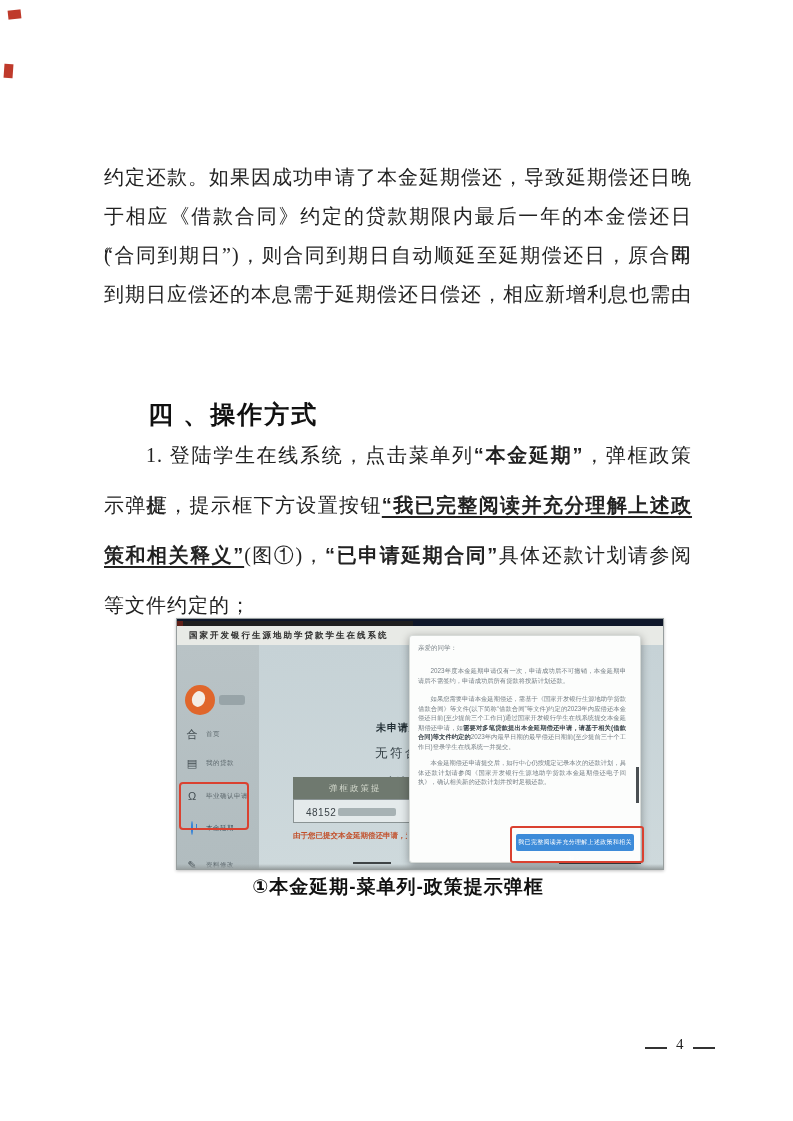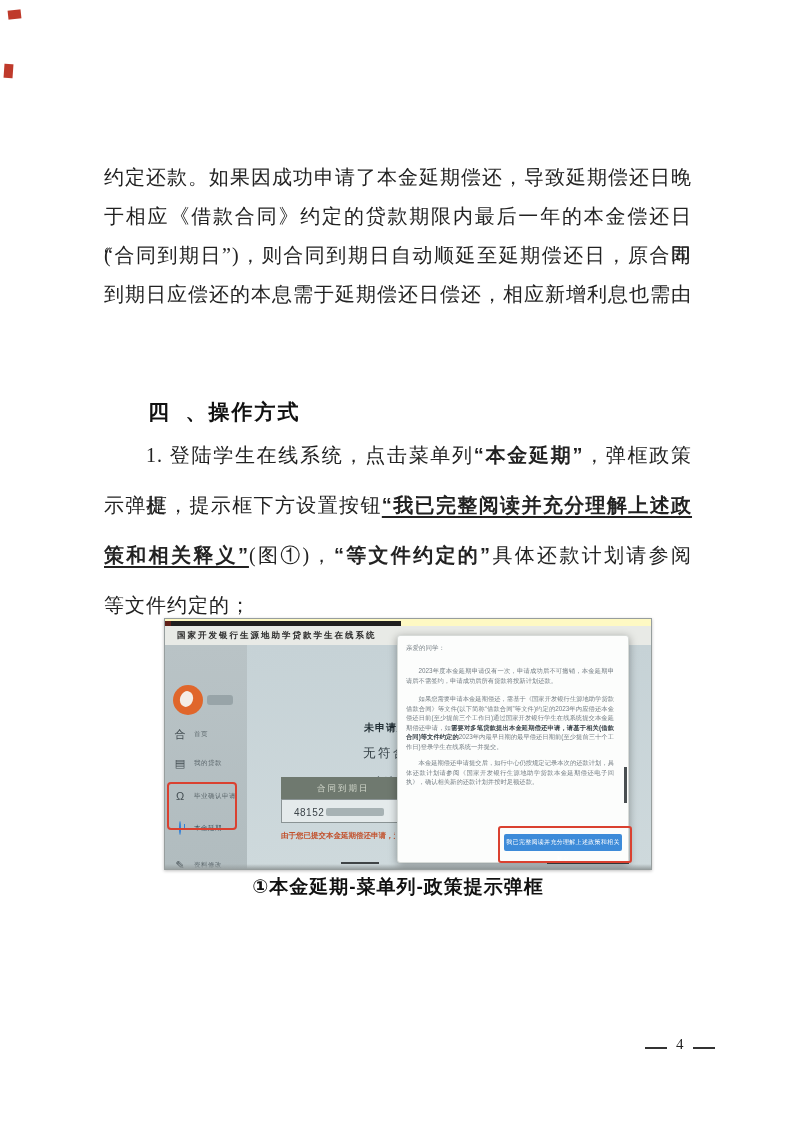--- a/index.html
+++ b/index.html
@@ -5,36 +5,36 @@
   html,body{margin:0;padding:0;background:#ffffff;}
   body{width:793px;height:1121px;position:relative;font-family:"Liberation Serif","DejaVu Serif",serif;color:#1a1a1a;overflow:hidden;}
 
   
   .para{position:absolute;left:104px;width:588px;font-size:20px;letter-spacing:1px;color:#222;}
   .para .dline{line-height:39px;height:39px;white-space:nowrap;text-align:justify;}
   .para .dline.jfull{text-align:justify;text-align-last:justify;white-space:normal;}
   .steps .dline{line-height:50px;height:50px;}
   .b{font-family:"Liberation Sans","DejaVu Sans",sans-serif;font-weight:bold;}
   .u{text-decoration:underline;text-underline-offset:4px;}
-  .heading{position:absolute;left:148px;top:398px;font-family:Liberation Mono, monospace;font-weight:bold;font-size:21px;letter-spacing:2px;color:#111;}
+  .heading{position:absolute;left:148px;top:398px;font-family:Liberation Serif, serif;font-weight:bold;font-size:25px;letter-spacing:2px;color:#111;}
   .indent{padding-left:42px;}
   .caption{position:absolute;left:104px;top:874px;width:588px;text-align:center;font-family:"Liberation Sans","DejaVu Sans",sans-serif;font-weight:bold;font-size:19px;letter-spacing:1px;color:#111;}
 
   
   .redmark{position:absolute;background:#bf3a2b;filter:blur(0.4px);}
   .rm1{left:8px;top:10px;width:13px;height:9px;transform:rotate(-6deg);}
   .rm2{left:4px;top:64px;width:9px;height:14px;transform:rotate(4deg);}
 
   
   .pagenum{position:absolute;left:645px;top:1030px;width:80px;height:22px;display:flex;align-items:flex-end;gap:9px;}
   .pagenum .dash{width:22px;height:2px;background:#333;margin-bottom:3px;}
   .pagenum .num{font-size:15px;line-height:15px;color:#222;}
 
   
-  .shot{position:absolute;left:164px;top:618px;width:486px;height:250px;background:#fef9c3;border:1.5px solid #979e9e;box-shadow:0 1px 3px rgba(0,0,0,.25);}
+  .shot{position:absolute;left:176px;top:618px;width:486px;height:250px;background:#0f172a;border:1.5px solid #979e9e;box-shadow:0 1px 3px rgba(0,0,0,.25);}
   .shot-inner{position:absolute;inset:0;overflow:hidden;filter:blur(0.5px);font-family:"Liberation Sans","DejaVu Sans",sans-serif;}
   .maroon{position:absolute;left:0;top:2px;width:6px;height:92px;background:#5f2018;}
   .blackbar{position:absolute;left:6px;top:2px;width:230px;height:5px;background:#1f1f1f;}
   .titlebar{position:absolute;left:0;top:7px;width:100%;height:19px;background:#e8eae6;}
   .apptitle{position:absolute;left:12px;top:4px;font-size:8.5px;font-weight:bold;letter-spacing:2px;color:#2a2a2a;}
   .sbar{position:absolute;left:0;top:26px;width:82px;height:224px;background:linear-gradient(180deg,#b9c3c6,#b1bcbf);}
   .mainarea{position:absolute;left:82px;top:26px;width:404px;height:224px;background:linear-gradient(180deg,#c6d2d6,#ced9dc);}
   .logo{position:absolute;left:8px;top:40px;width:30px;height:30px;border-radius:50%;background:#e0662b;}
   .logo::after{content:"";position:absolute;left:7px;top:6px;width:13px;height:16px;border-radius:50%;background:#f4ede6;transform:rotate(18deg);}
   .nameblob{position:absolute;left:42px;top:50px;width:26px;height:10px;border-radius:3px;background:#98a4a8;}
@@ -78,38 +78,38 @@
   <div class="dline jfull">于相应《借款合同》约定的贷款期限内最后一年的本金偿还日(即</div>
   <div class="dline jfull">“合同到期日”)，则合同到期日自动顺延至延期偿还日，原合同</div>
   <div class="dline jfull">到期日应偿还的本息需于延期偿还日偿还，相应新增利息也需由</div>
 </div>
 
 <div class="heading">四 、操作方式</div>
 
 <div class="para steps" style="top:430px;">
   <div class="dline jfull indent"><span>1. 登陆学生在线系统，点击菜单列</span><span class="b">“本金延期”</span><span>，弹框政策提</span></div>
   <div class="dline jfull"><span>示弹框，提示框下方设置按钮</span><span class="b u">“我已完整阅读并充分理解上述政</span></div>
-  <div class="dline jfull"><span class="b u">策和相关释义”</span><span>(图①)，</span><span class="b">“等文件约定的”</span><span>具体还款计划请参阅</span></div>
+  <div class="dline jfull"><span class="b u">策和相关释义”</span><span>(图①)，</span><span class="b">“已申请延期合同”</span><span>具体还款计划请参阅</span></div>
   <div class="dline">等文件约定的；</div>
 </div>
 
 <div class="shot">
   <div class="shot-inner">
     <div class="maroon"></div>
     <div class="blackbar"></div>
     <div class="titlebar">
       <div class="apptitle">国家开发银行生源地助学贷款学生在线系统</div>
     </div>
 
     <div class="mainarea">
       <div class="sec1">未申请延期合同</div>
       <div class="empty">无符合的合同</div>
       <div class="sec2">已申请延期合同</div>
     </div>
-    <div class="thead">合同到期日</div>
+    <div class="thead">弹框政策提</div>
     <div class="trow">
       <span class="cno">48152</span>
       <span class="mask"></span>
     </div>
     <div class="warn">由于您已提交本金延期偿还申请，为确保您顺利还款</div>
 
     <div class="sbar">
       <div class="logo"></div>
       <div class="nameblob"></div>
       <div class="mi" style="top:82px;">

